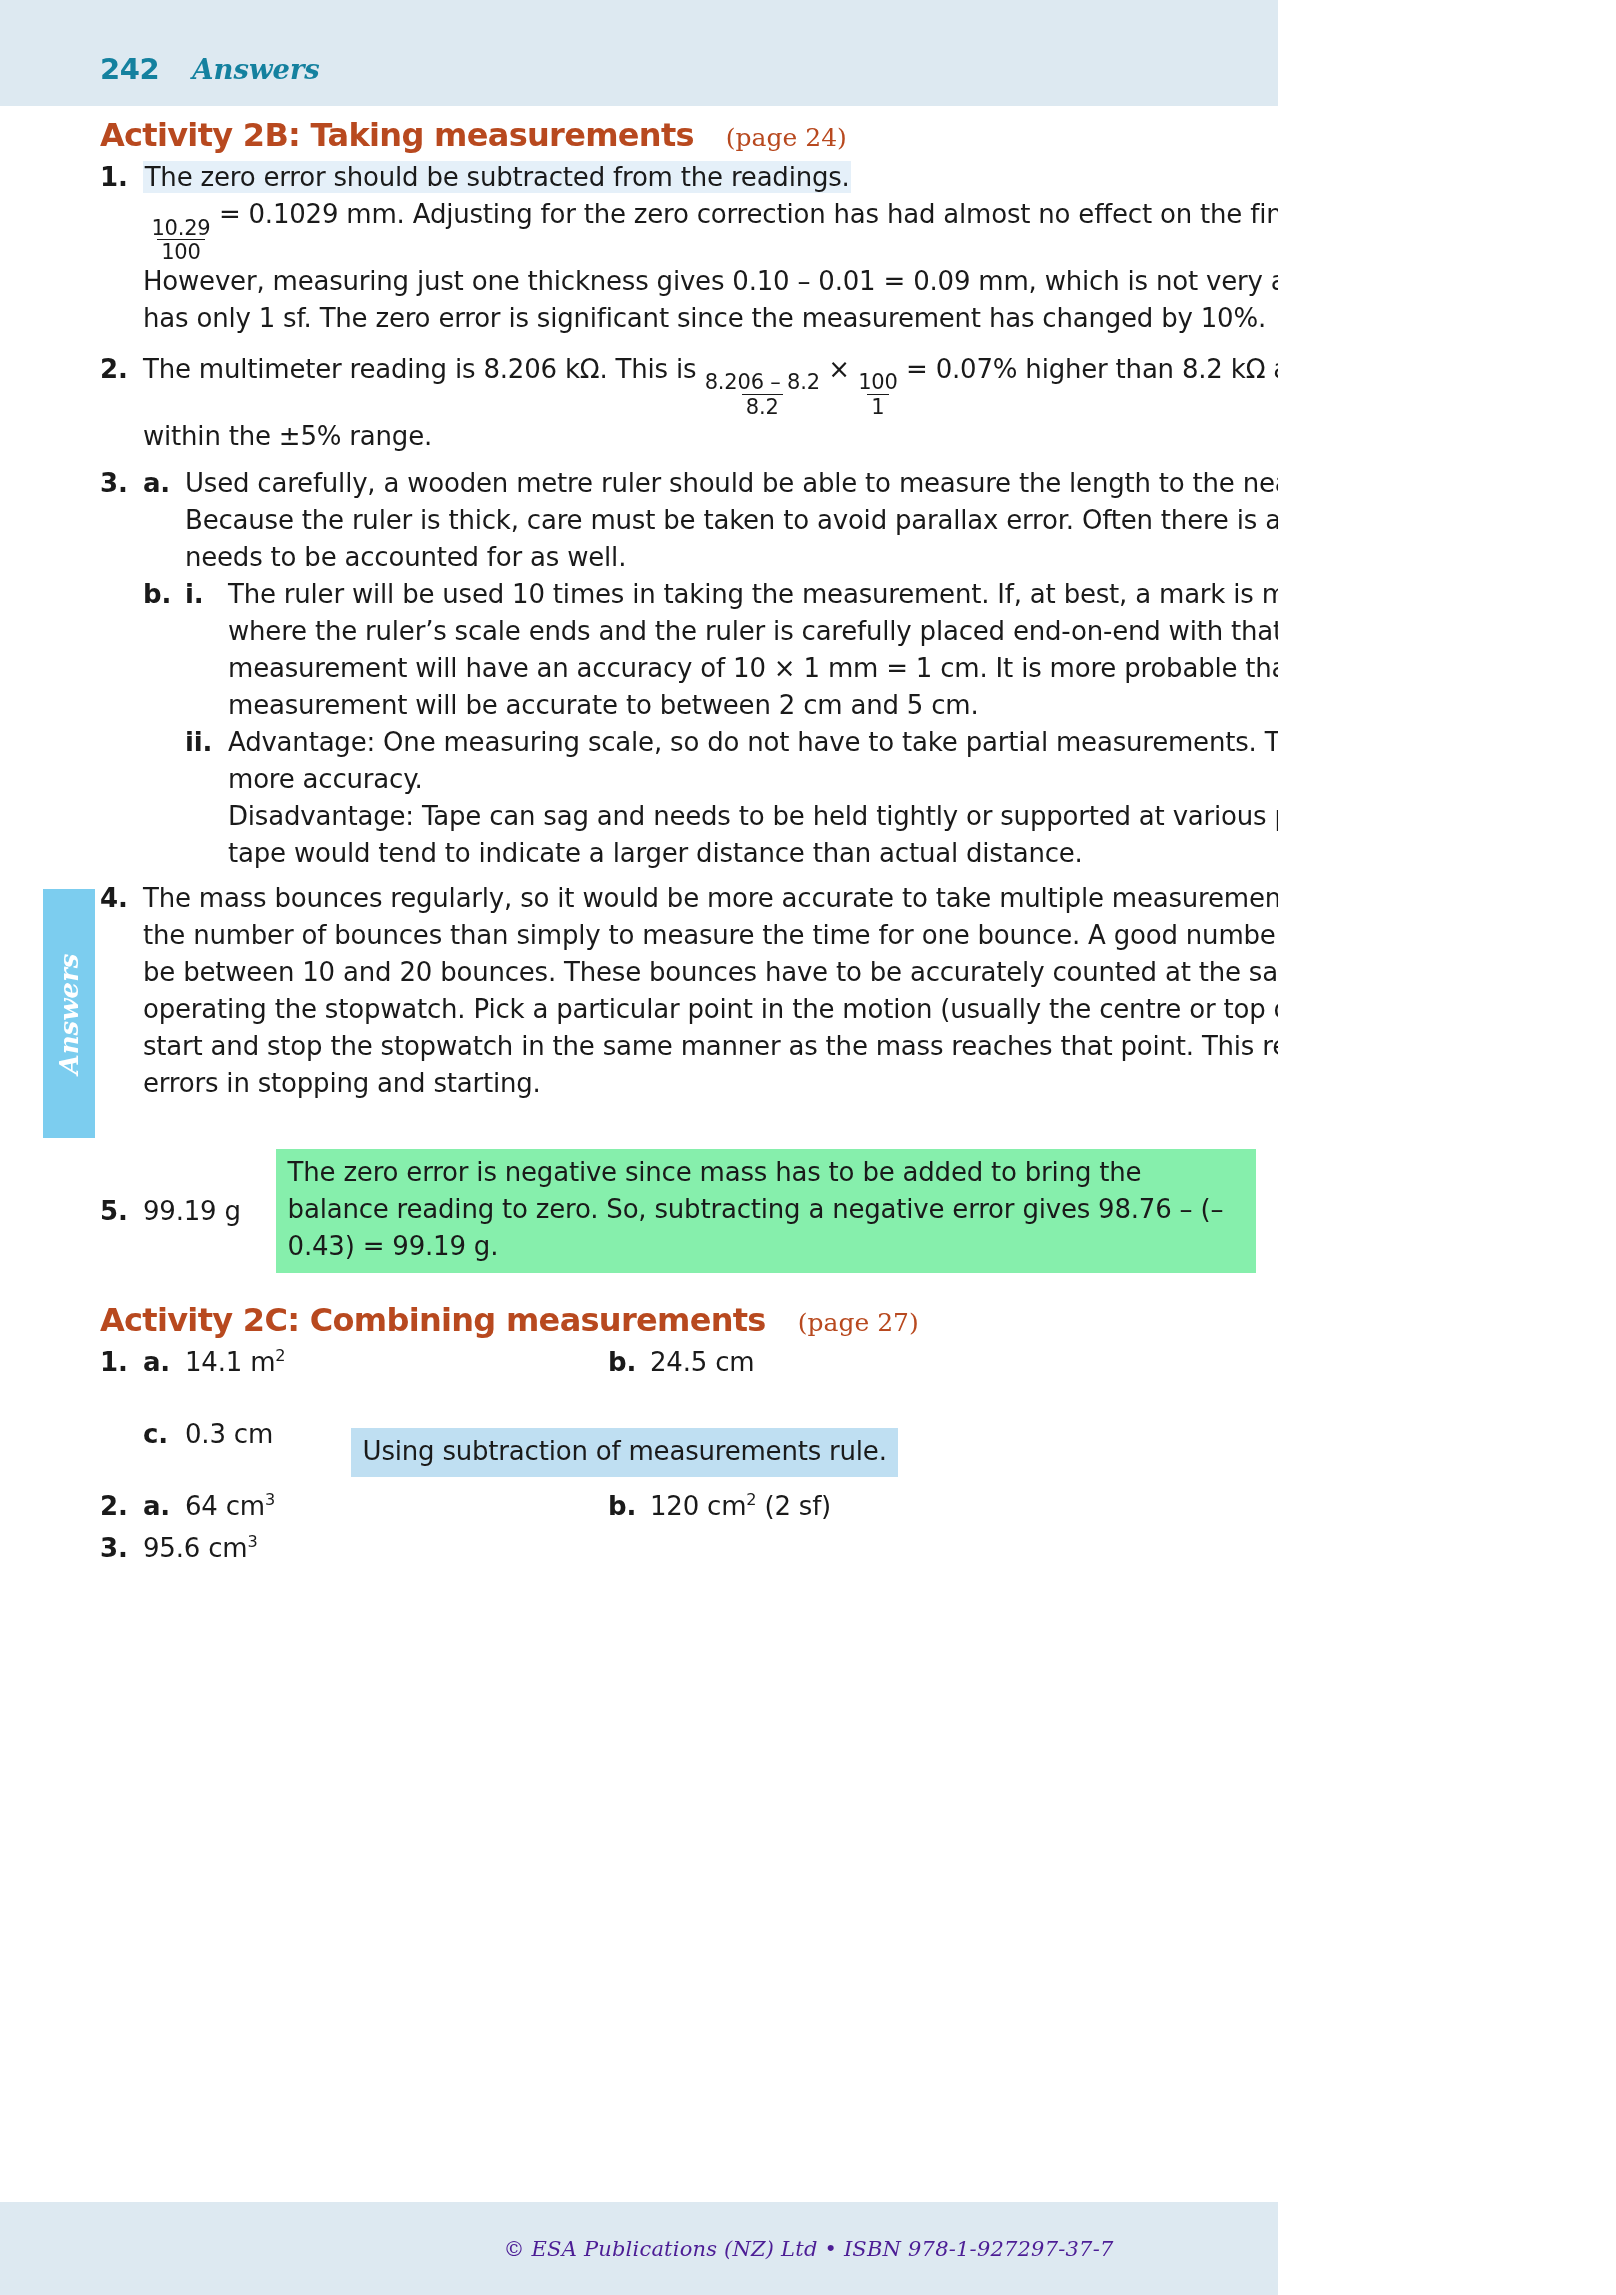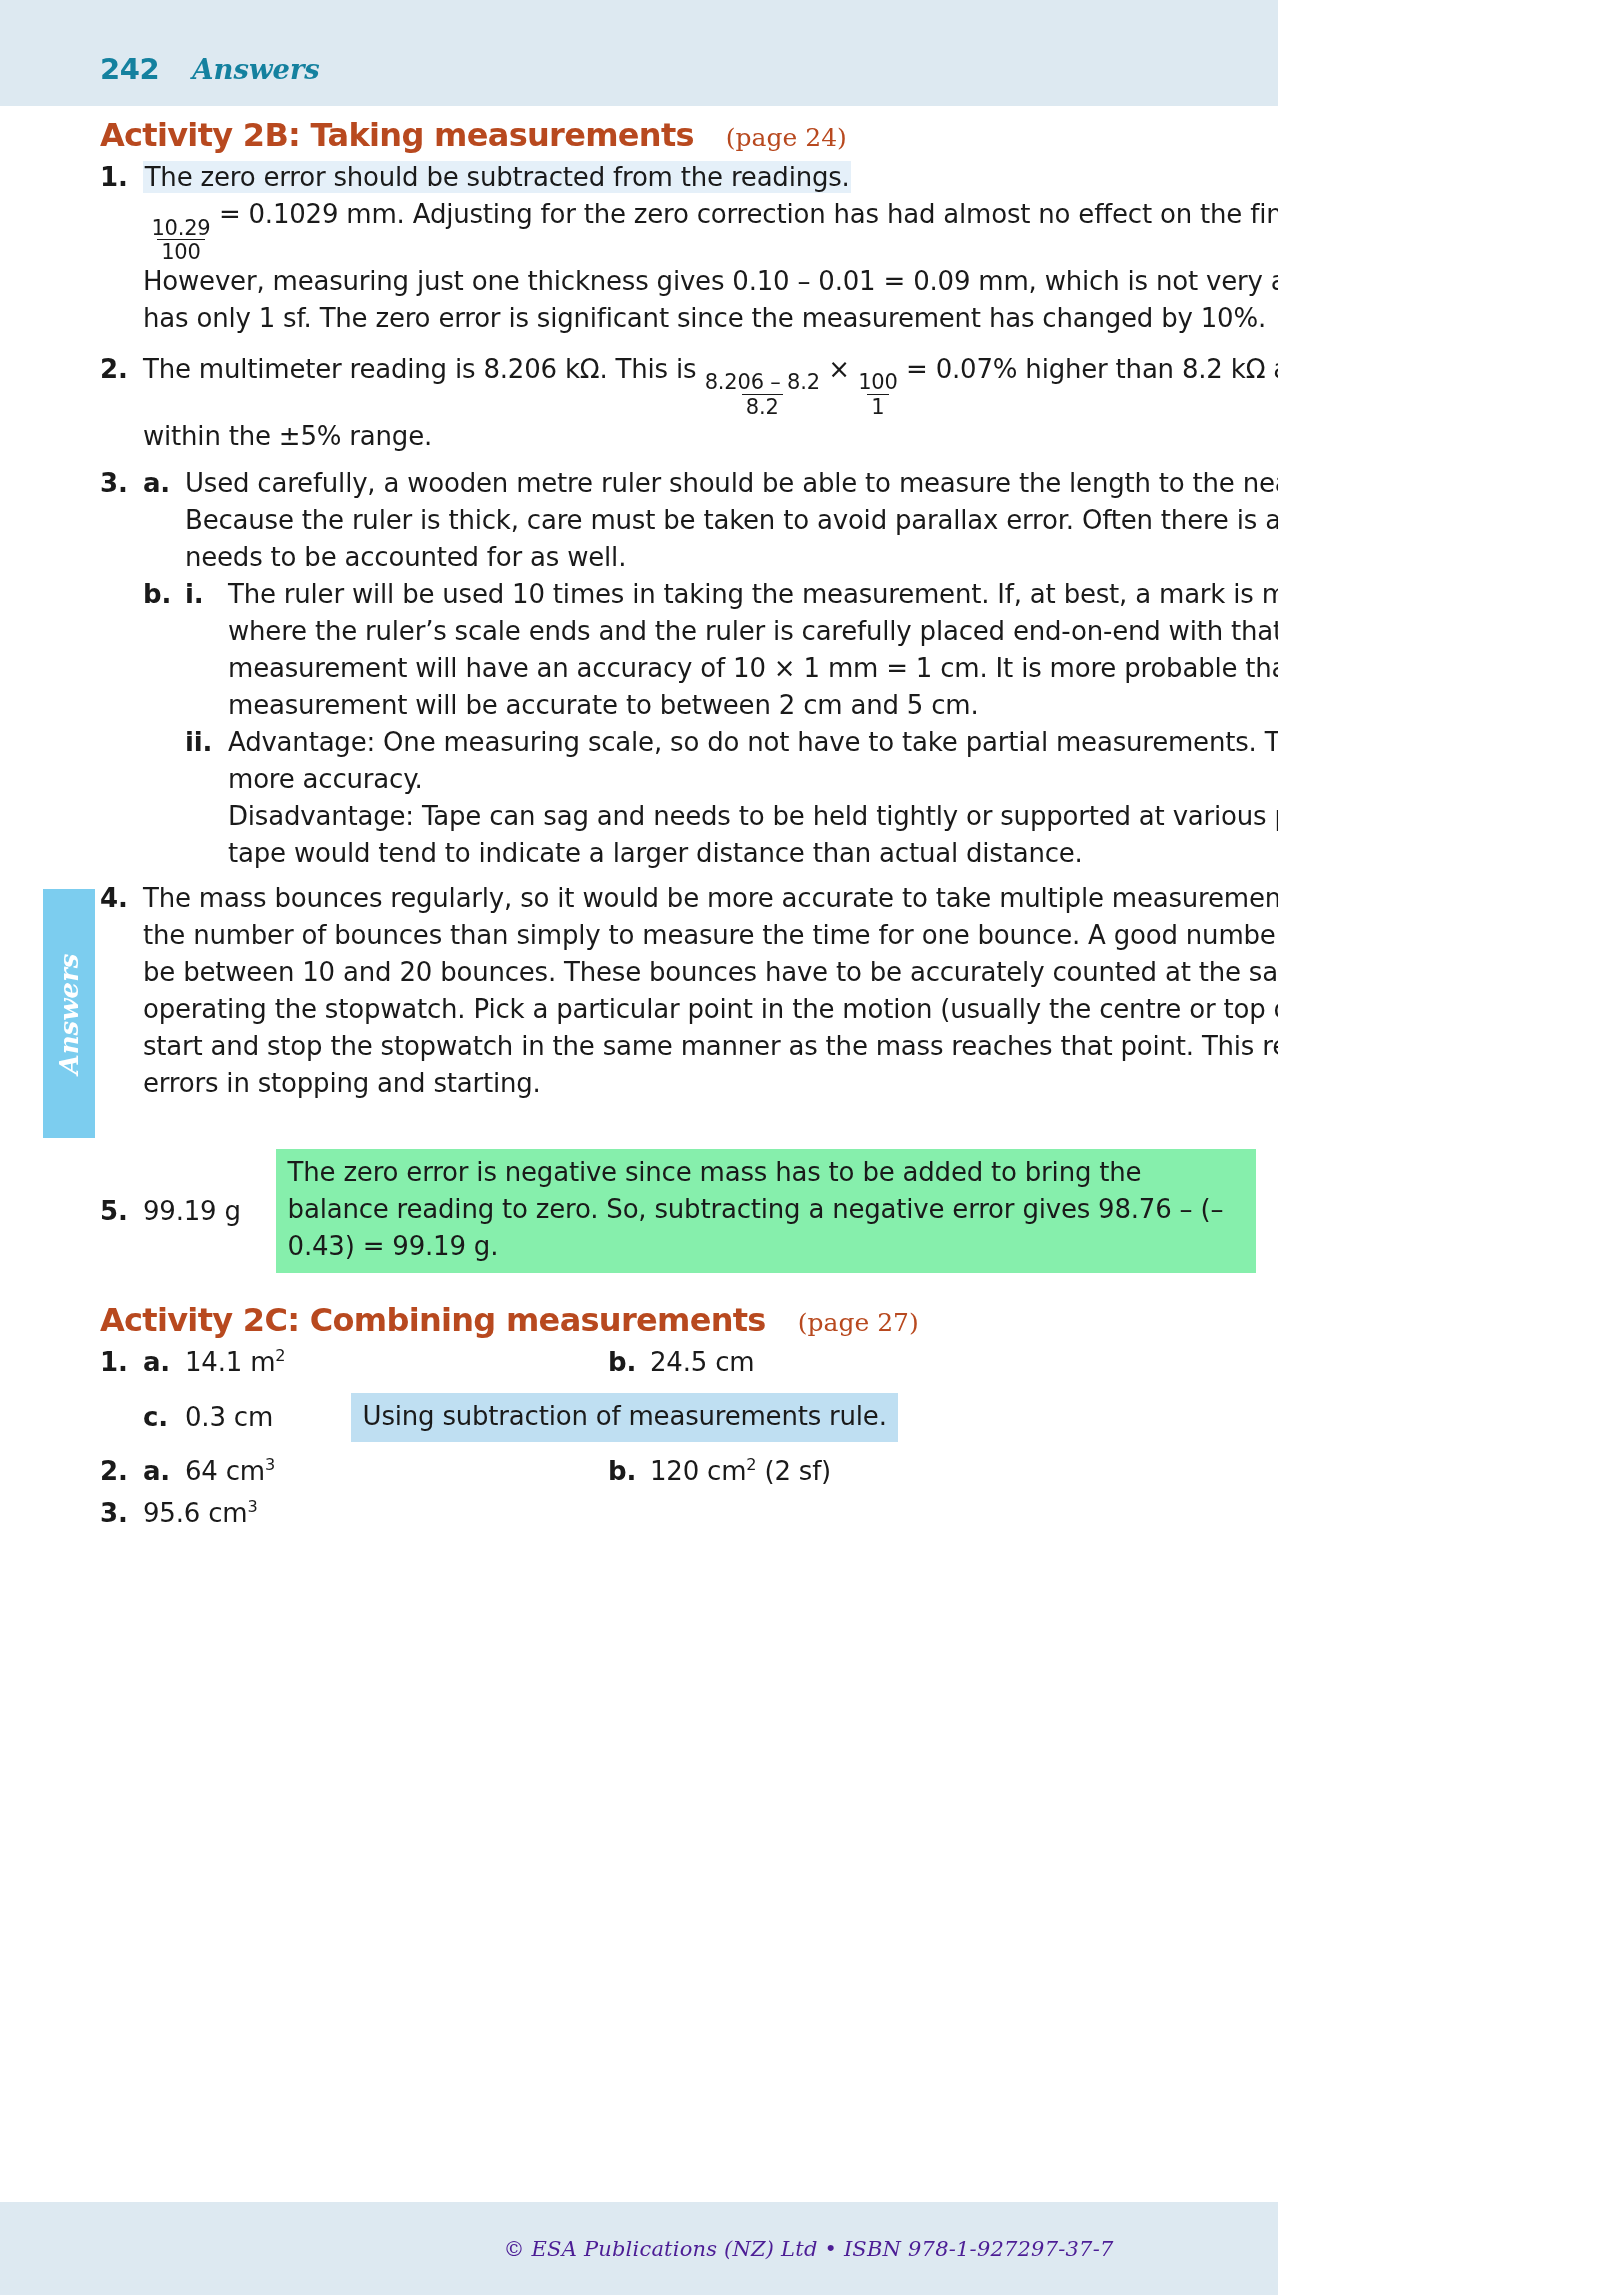--- a/index.html
+++ b/index.html
@@ -162,20 +162,21 @@
   .box5 {
     background: #86efac;
     padding: 5px 11.6px 8.3px 11.6px;
     width: 980px;
   }
 
   .note-box {
     background: #bfdff2;
     padding: 5px 11.6px 6.6px 11.6px;
     display: inline-block;
+    margin-top: 35px;
   }
 
   
   .footer-band {
     position: absolute;
     left: 0;
     bottom: 0;
     width: 1617px;
     height: 93px;
     background: #dde9f1;

